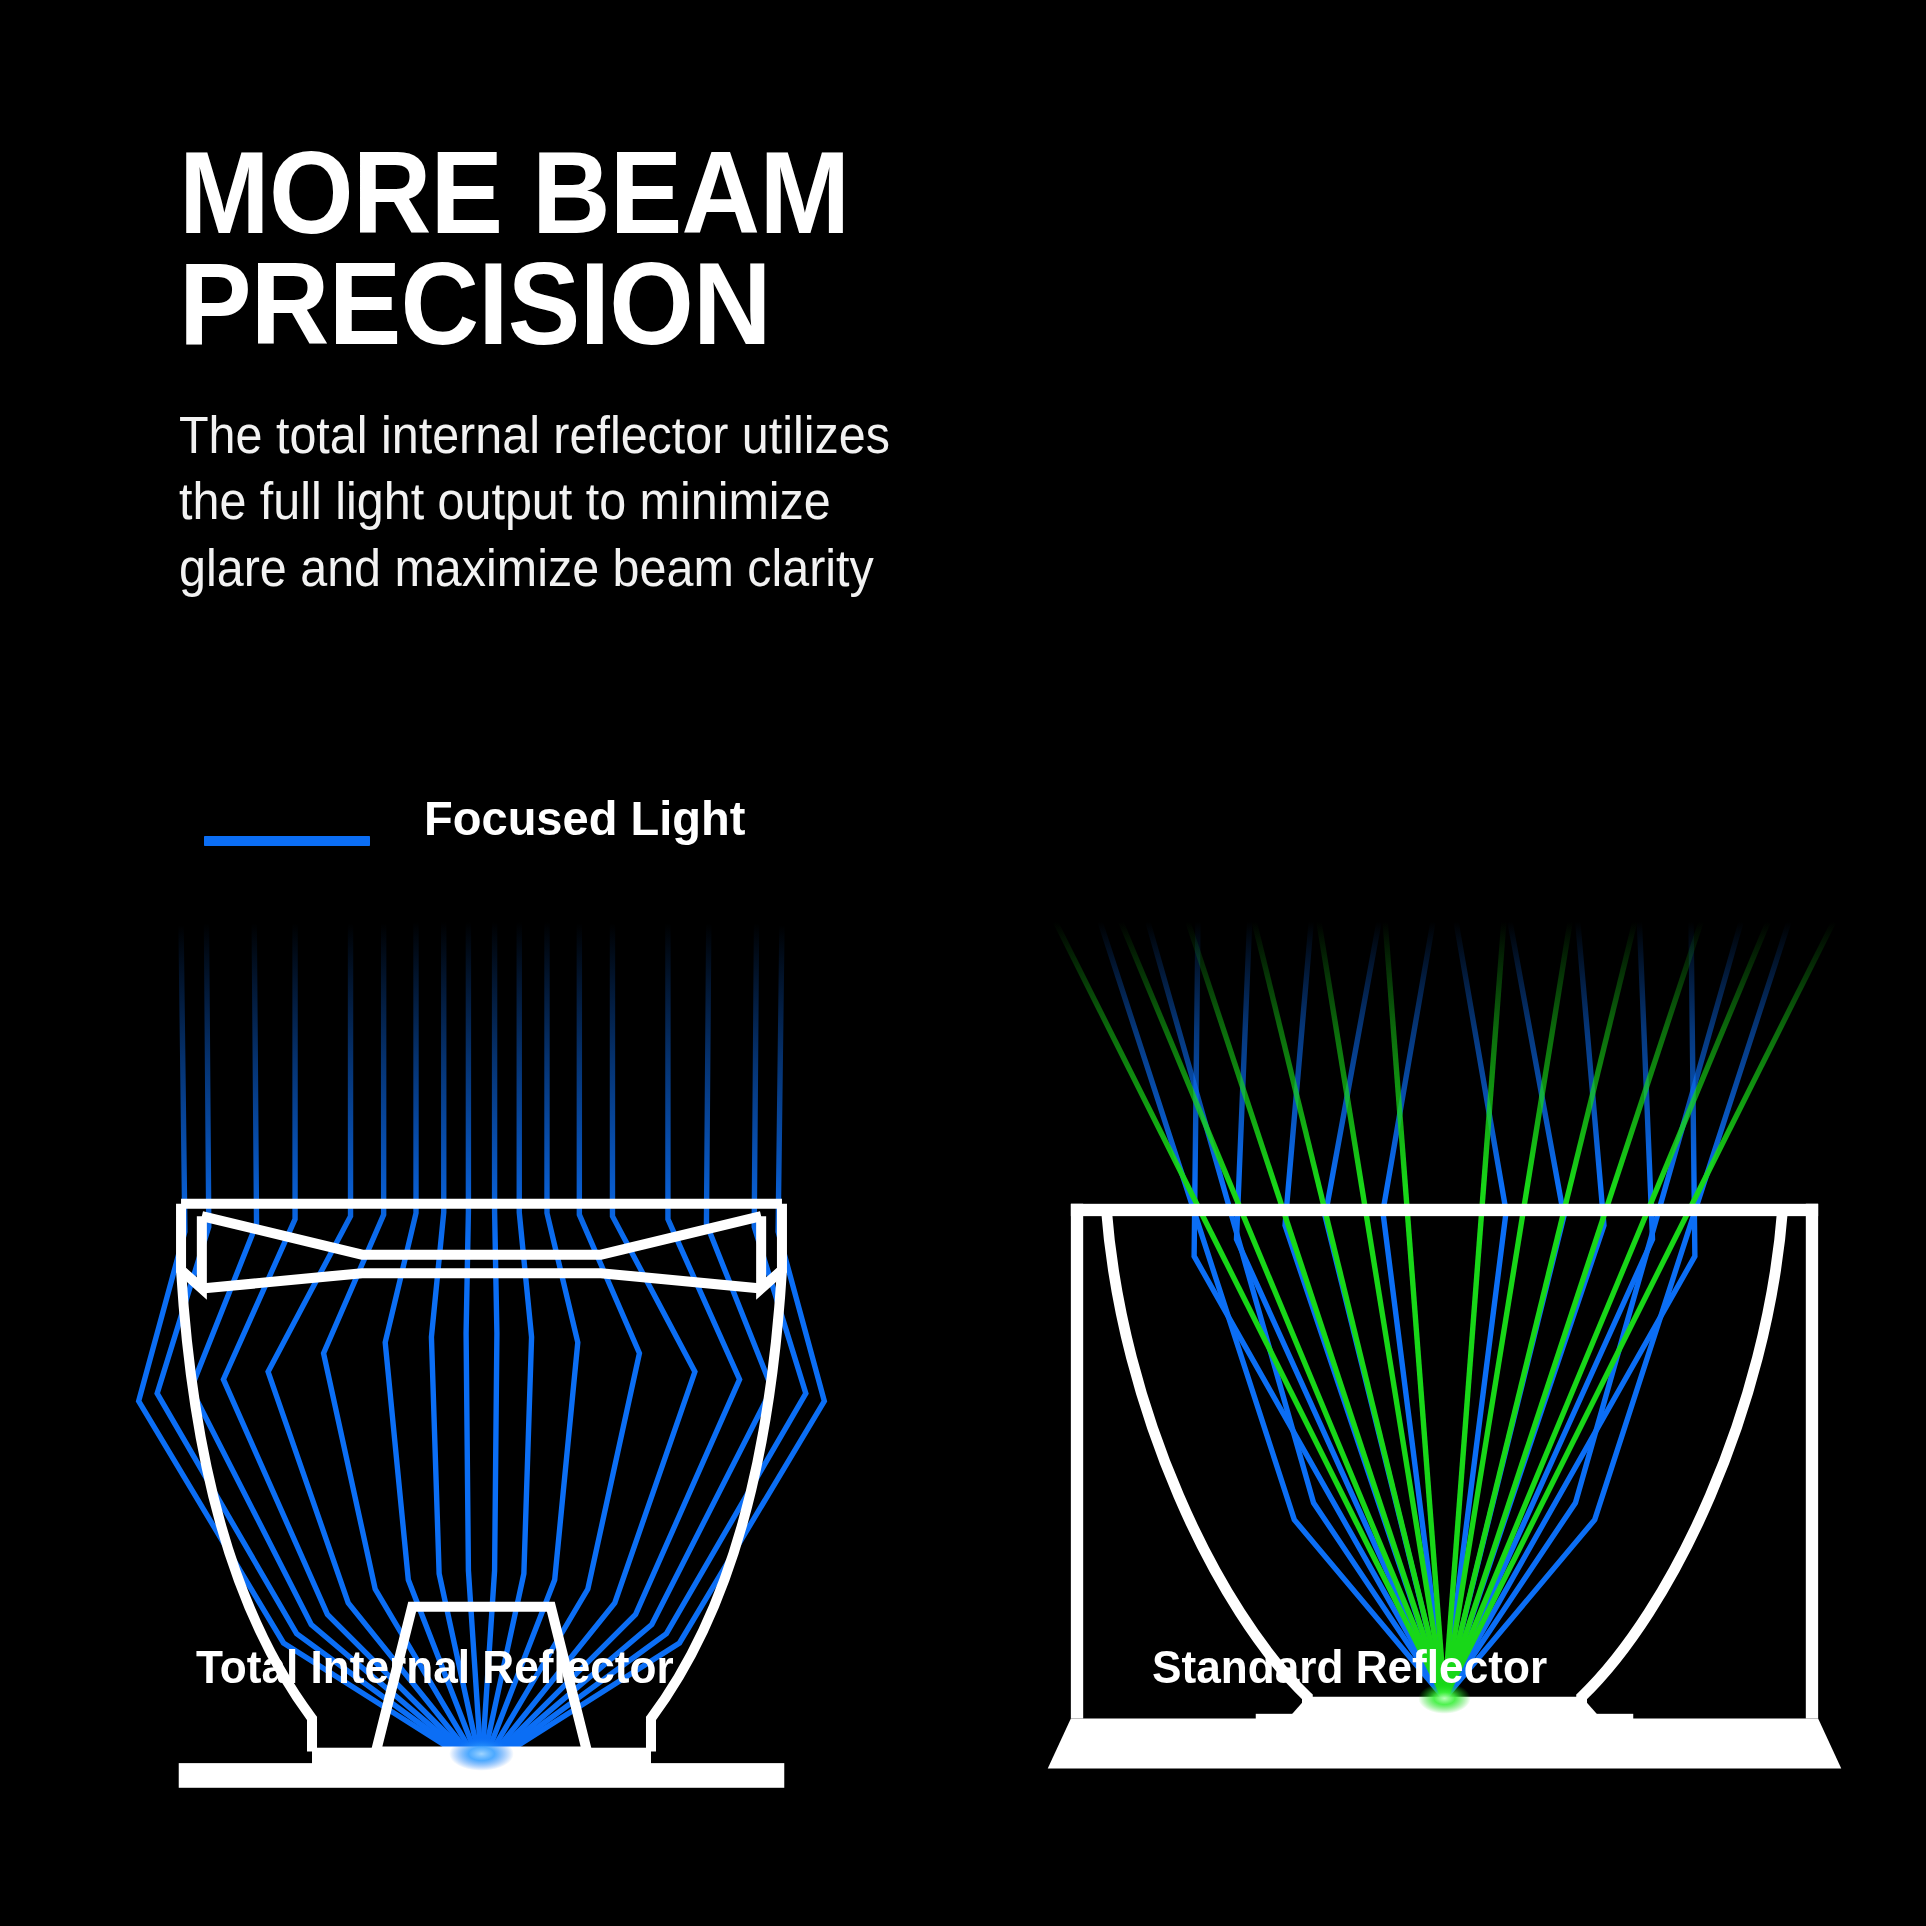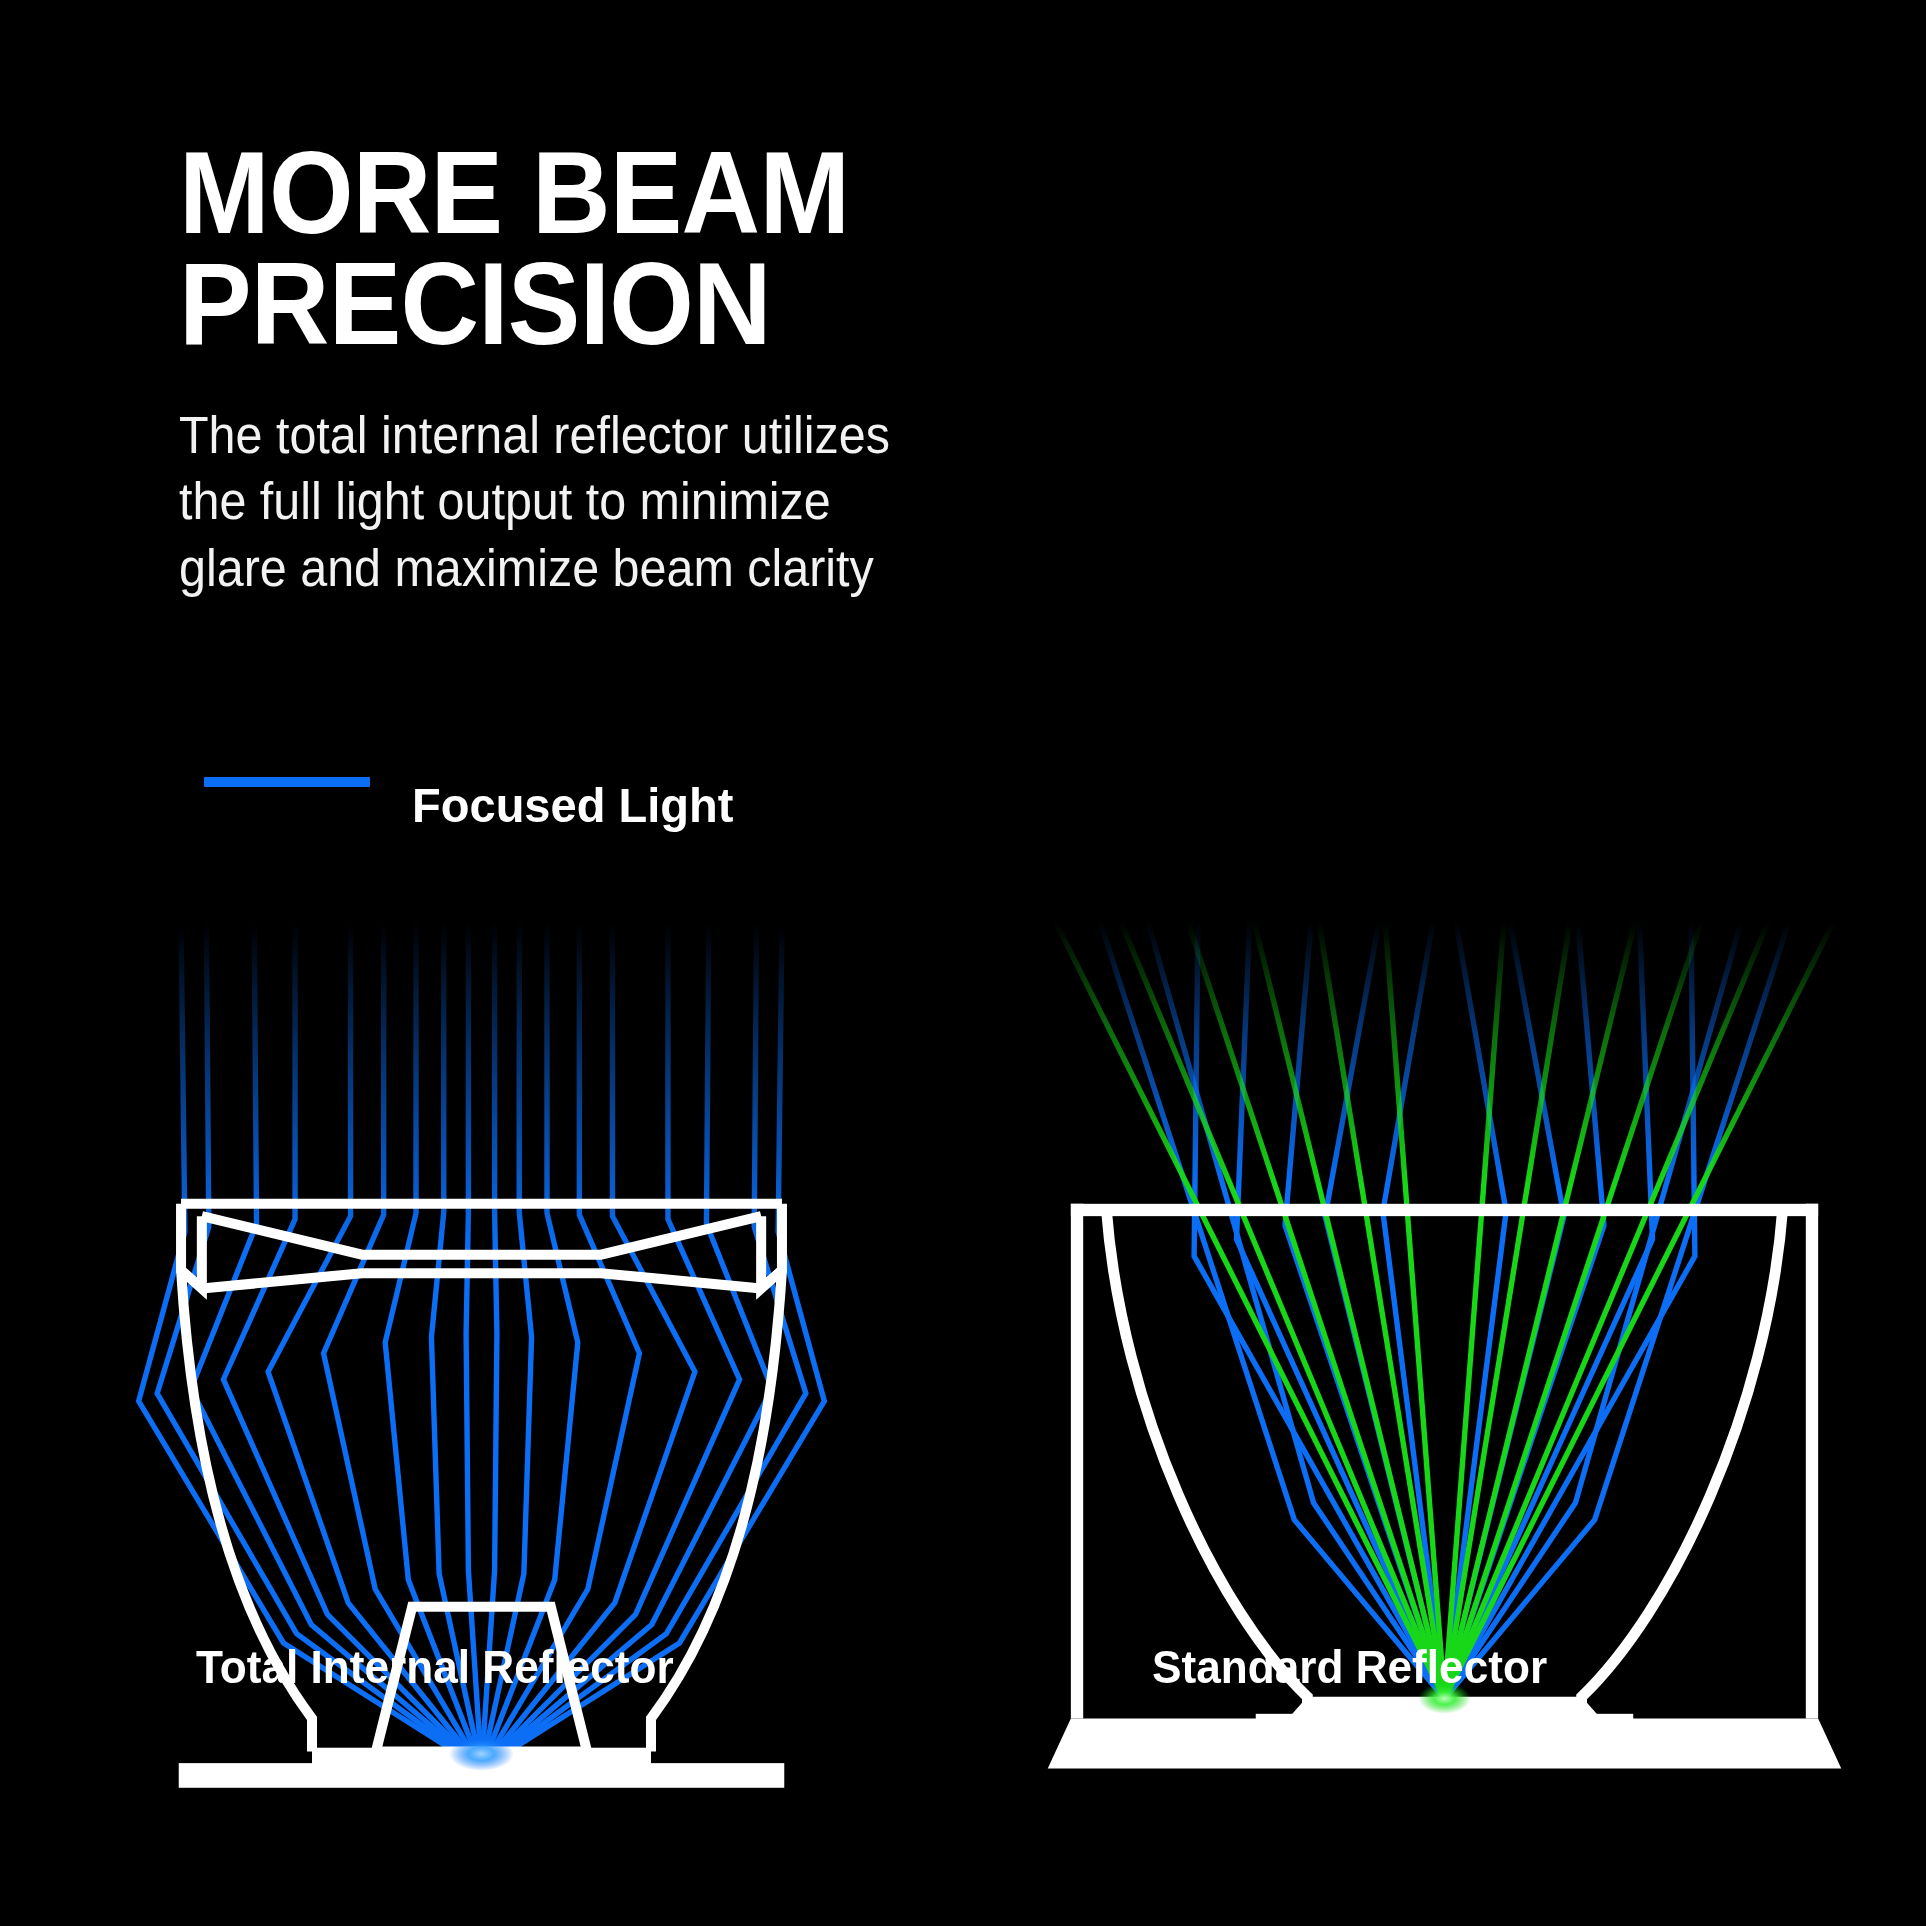--- a/index.html
+++ b/index.html
@@ -32,21 +32,21 @@
     line-height:1.30;
     font-weight:400;
     color:#f2f2f2;
     transform:scaleX(0.95);
     transform-origin:left top;
     white-space:pre-line;
   }
 
   
   #legend{position:absolute;left:0;top:777px;width:1926px;height:69px;}
-  .legend-item{position:absolute;display:flex;align-items:flex-start;height:69px;}
+  .legend-item{position:absolute;display:flex;align-items:flex-end;height:69px;gap:12px;}
   #legend-item-focused{left:204px;}
   #legend-item-glare{left:1221px;}
   .legend-swatch{display:block;width:166px;height:10px;border-radius:0.8px;}
   #legend-item-glare .legend-swatch{width:199px;}
   .legend-label{
     margin-left:42px;font-size:49px;font-weight:700;color:#fff;
     white-space:nowrap;letter-spacing:0px;
     transform:scaleX(0.96);transform-origin:left center;
   }
   #legend-item-glare .legend-label{margin-left:37px;}

